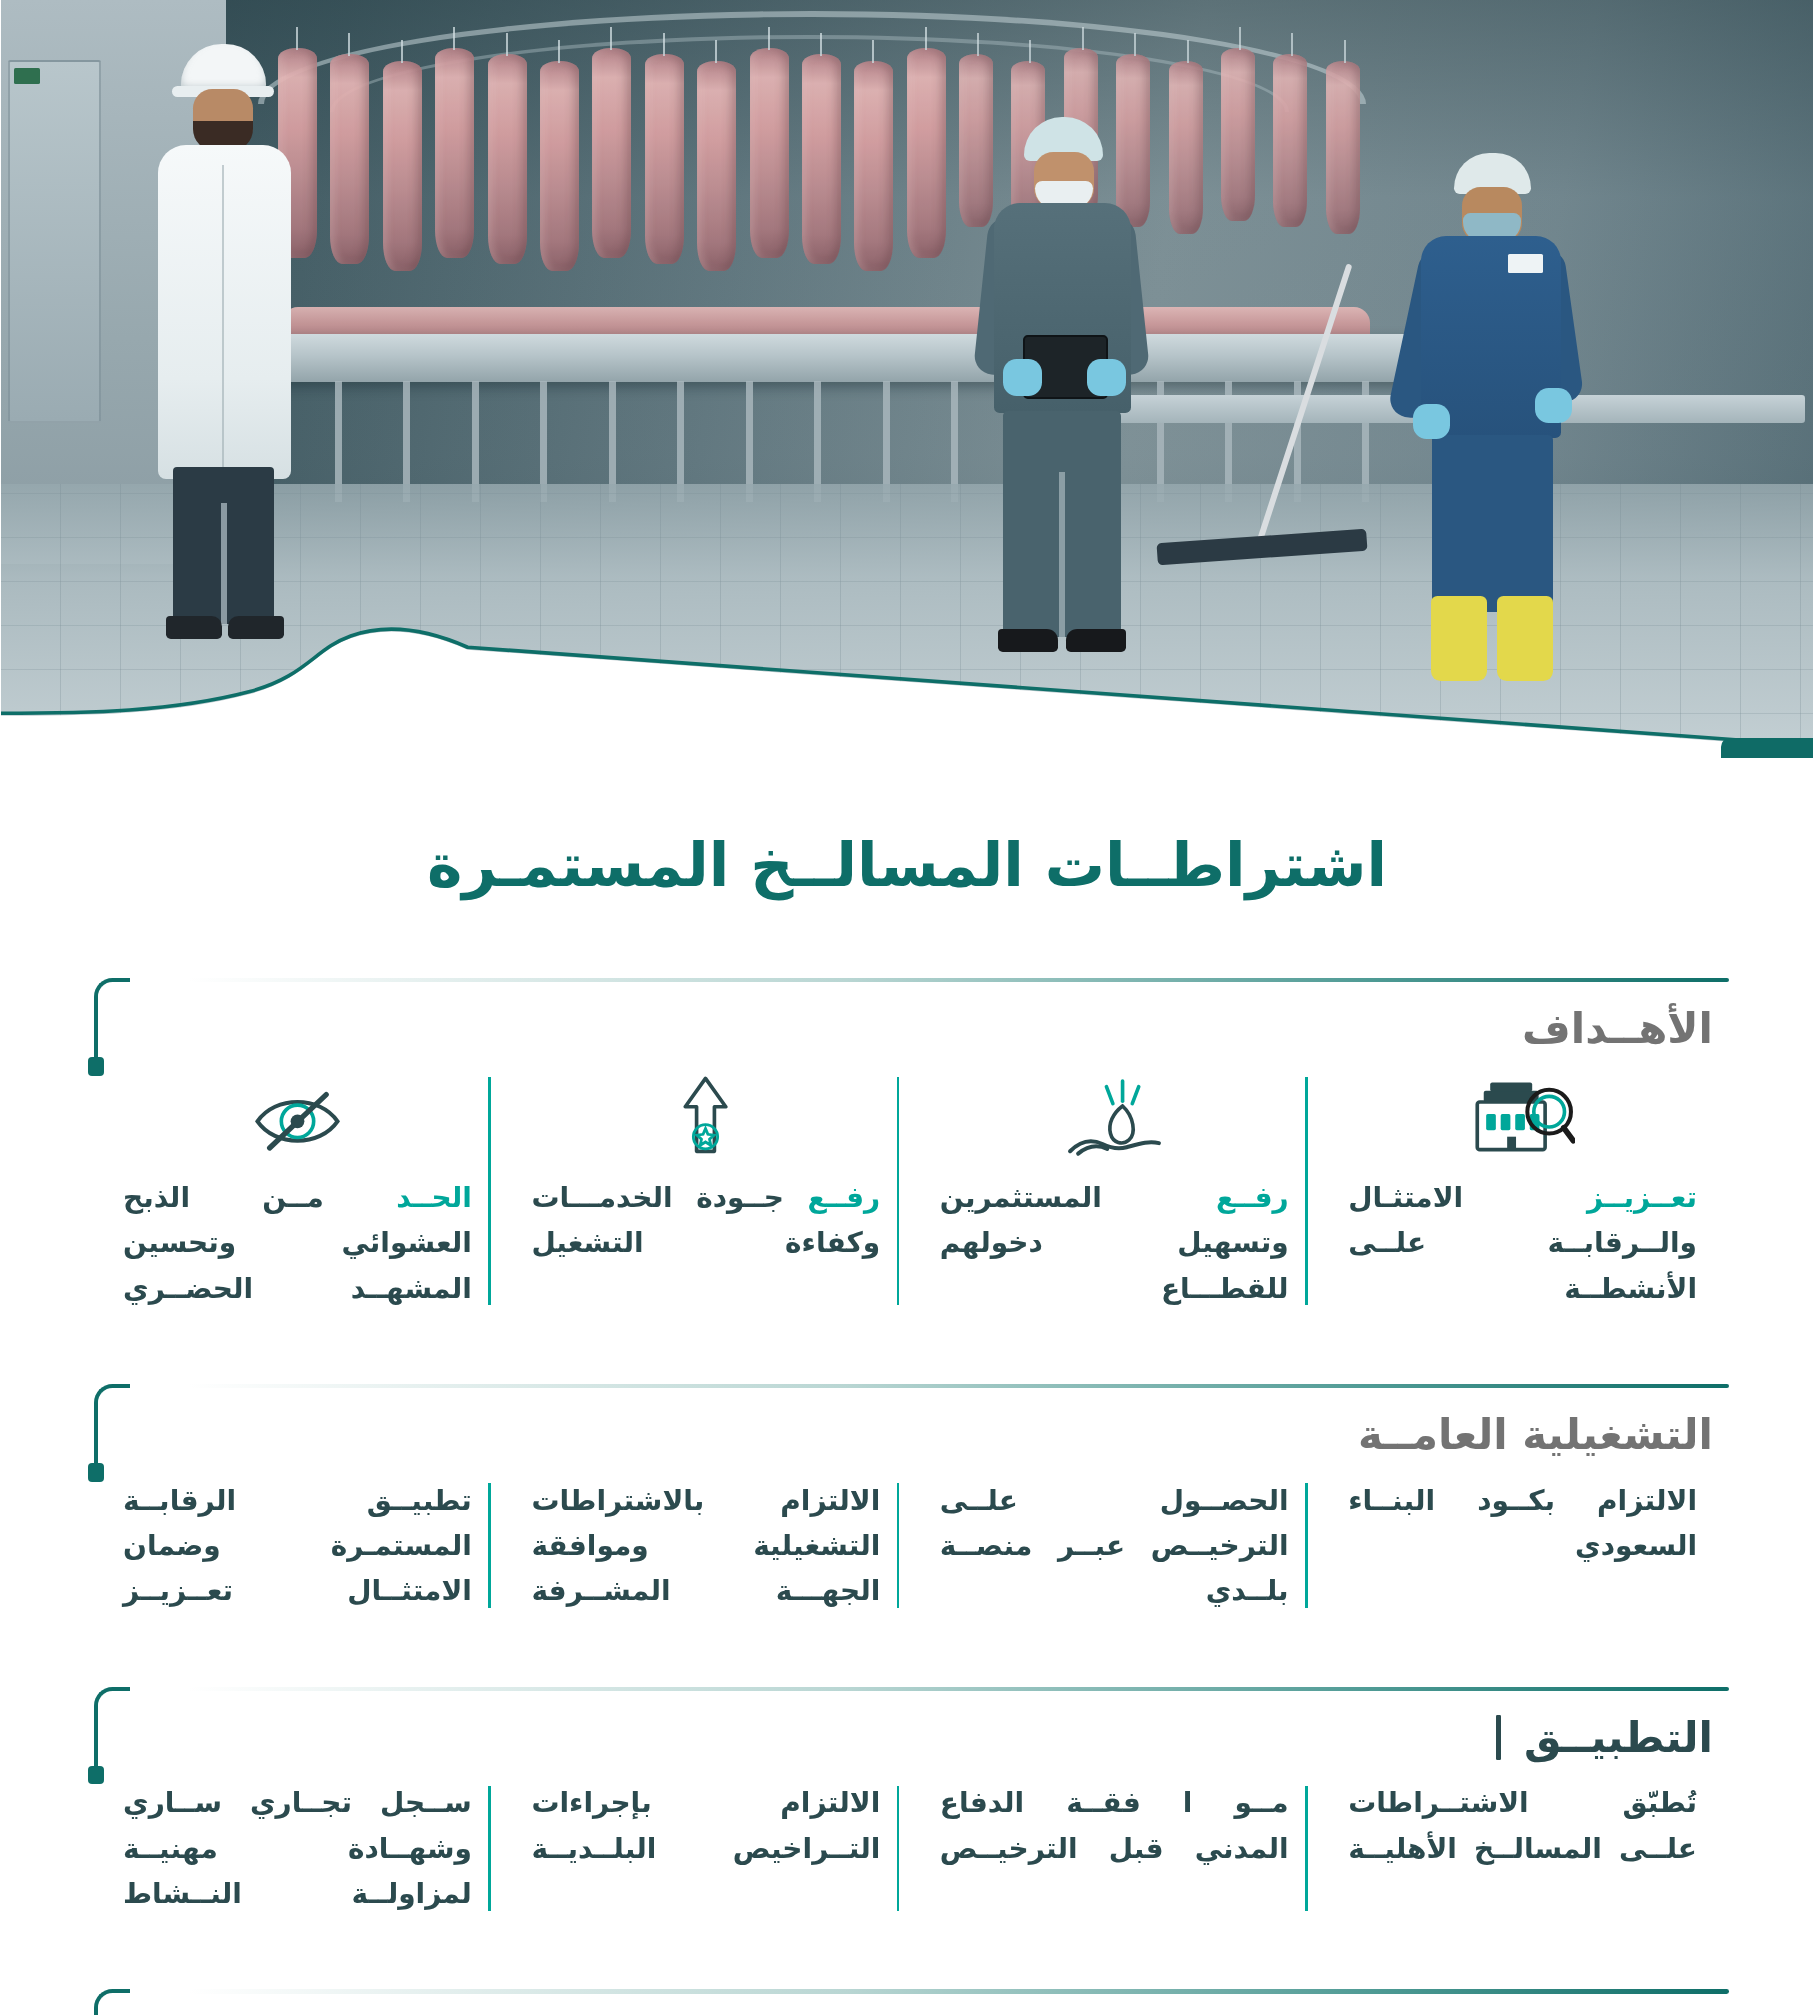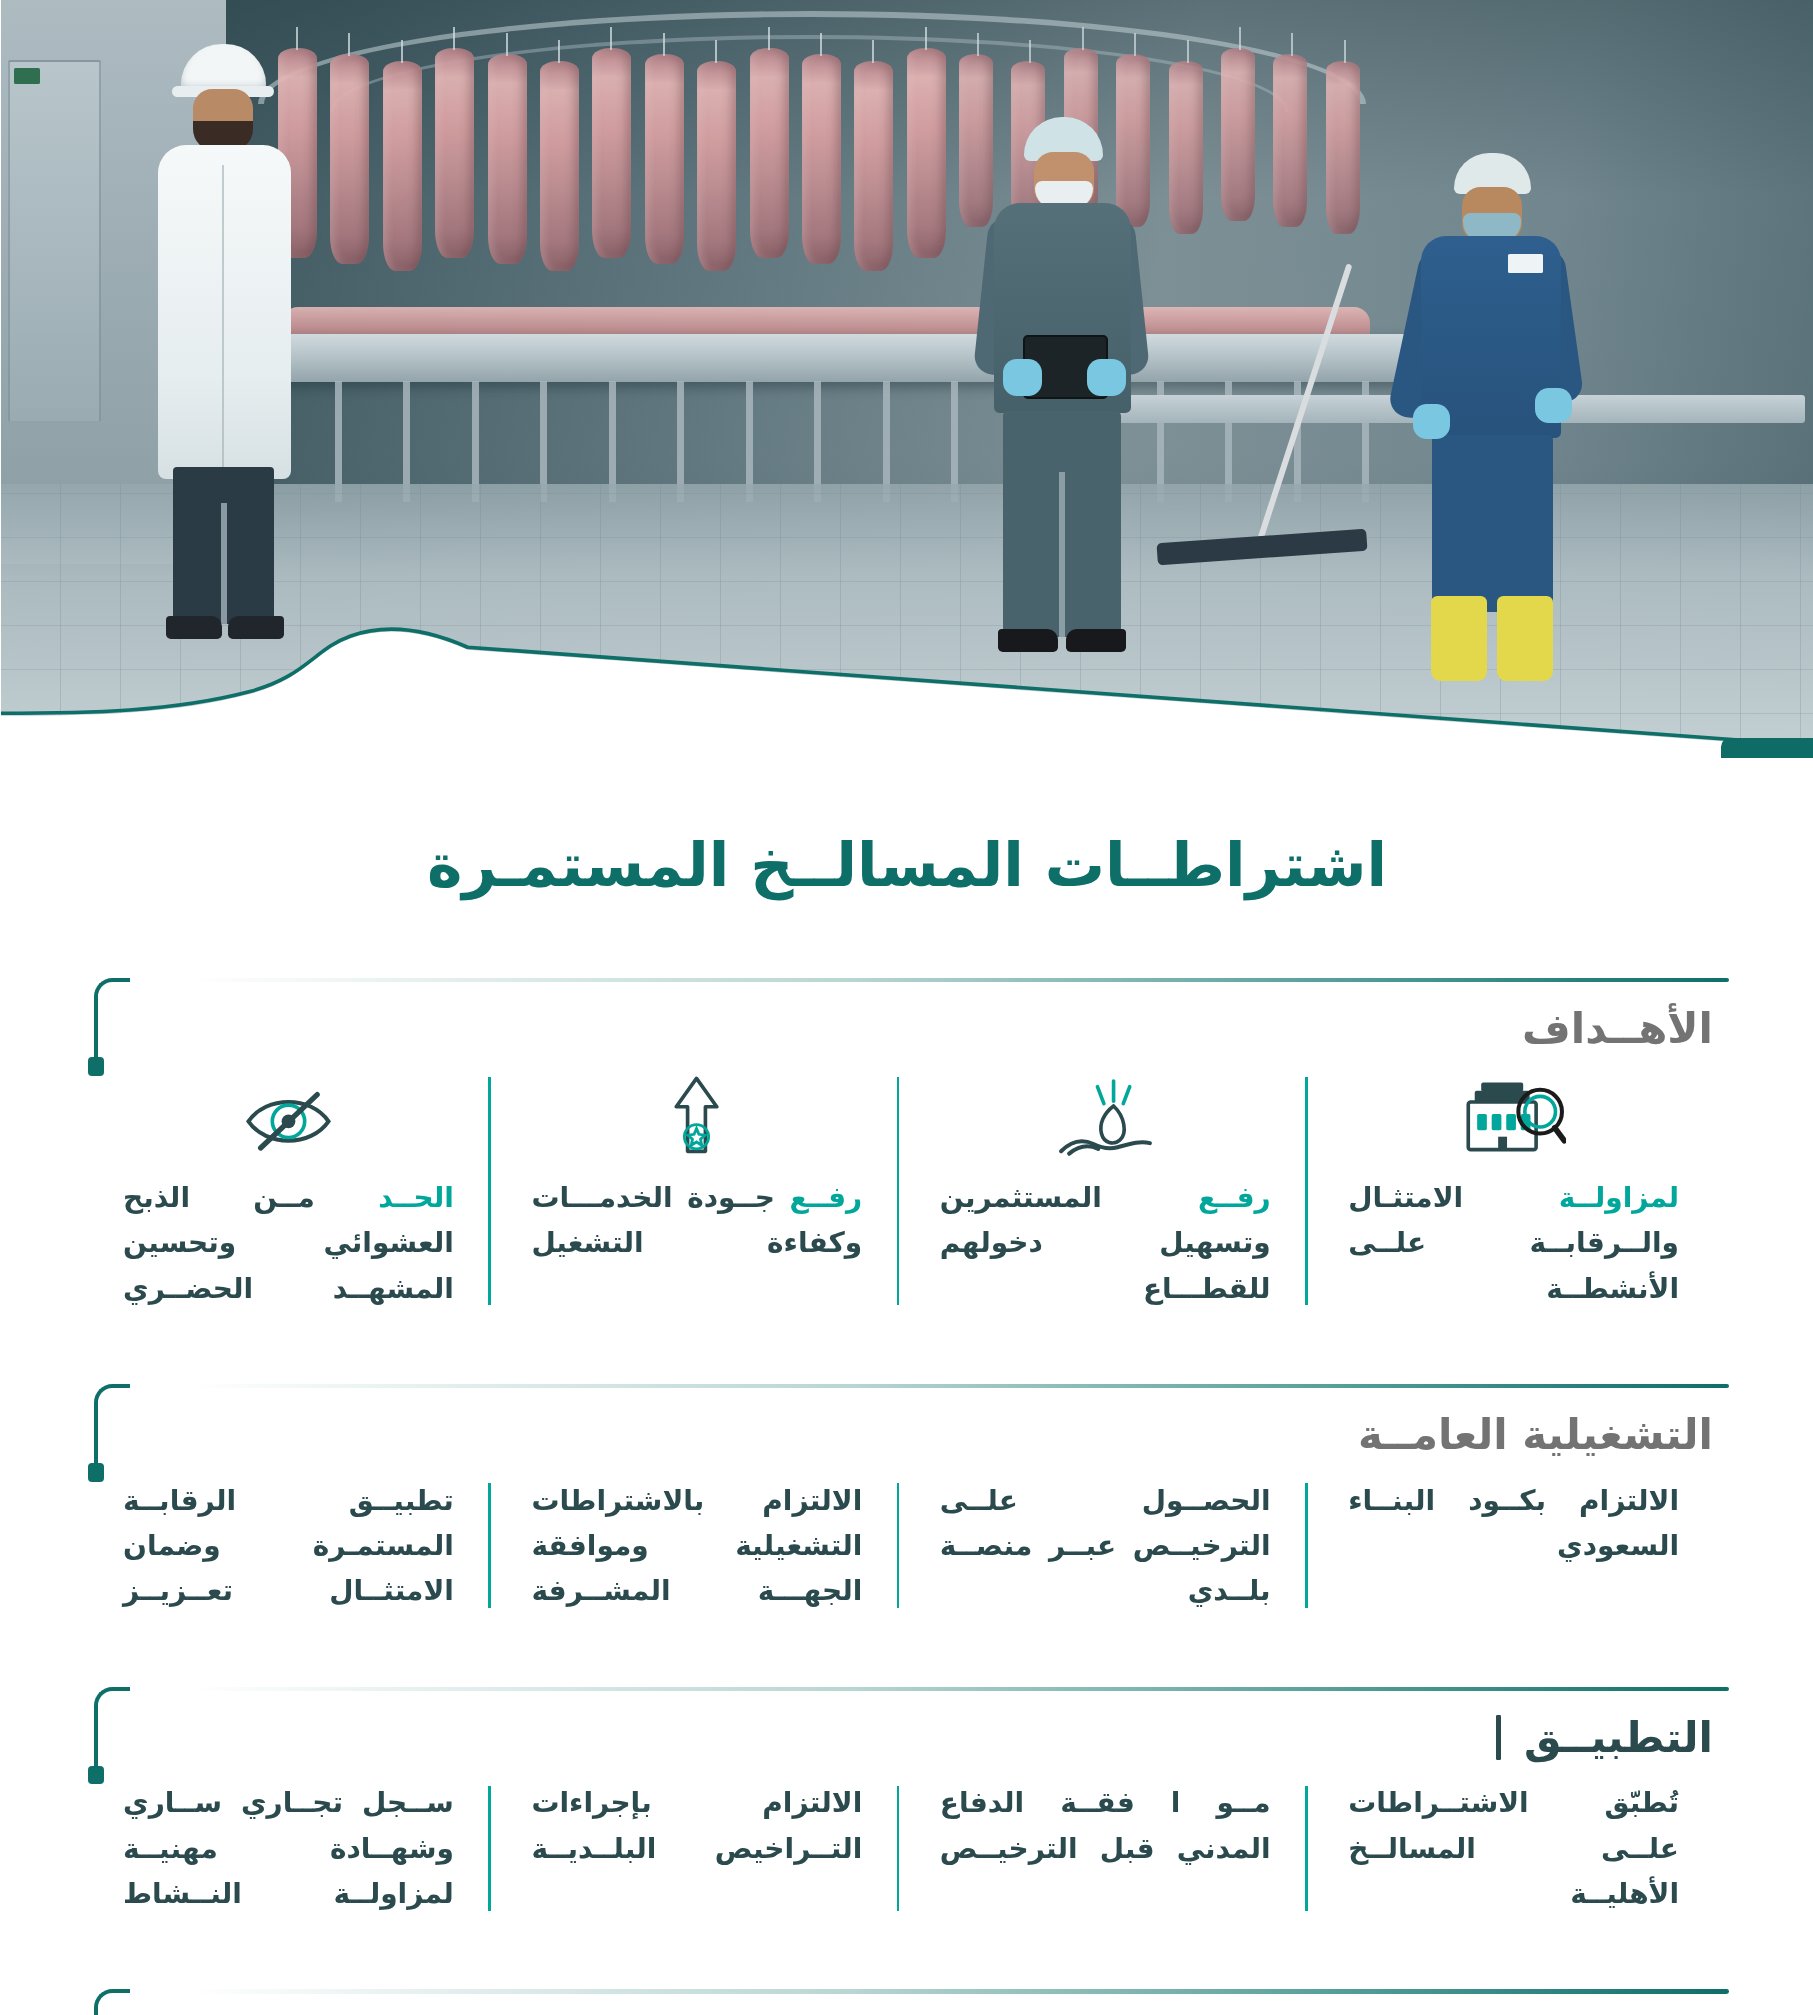--- a/index.html
+++ b/index.html
@@ -216,21 +216,21 @@
   .sec-title-row .rest { color:#737373; }
 
   
   .cols {
     display:flex; flex-direction:row; justify-content:space-between;
     margin-top:-18.5px; padding:0 16px 0 16px;
   }
   .col {
     position:relative;
     width:24%;
-    padding:0 34px 0 22px;
+    padding:0 16px 0 22px;
   }
   .col + .col::after {
     content:"";
     position:absolute; right:-3.2px; top:5.6px; width:2.8px; bottom:5.6px;
     background:#00A79A;
   }
   .col-icon { height:85px; display:flex; align-items:flex-end; justify-content:center; }
   .col-icon svg { display:block; }
   .col-text {
     font-size:28px; line-height:1.62; color:#2B4A4E;
@@ -396,21 +396,21 @@
       <rect x="148" y="94" width="24" height="40" rx="4"></rect>
     </g>
     <rect x="92" y="150" width="22" height="34" fill="#2B4A4E"></rect>
     <g>
       <circle cx="196" cy="88" r="54" fill="none" stroke="#1b1b1b" stroke-width="10"></circle>
       <circle cx="196" cy="88" r="38" fill="none" stroke="#00A79A" stroke-width="9"></circle>
       <line x1="232" y1="128" x2="256" y2="160" stroke="#1b1b1b" stroke-width="14" stroke-linecap="round"></line>
     </g>
   </svg>
             </div>
-            <div class="col-text"><span class="hl">لمزاولــة</span> الامتثـال والــرقابــة علــى الأنشطــة</div>
+            <div class="col-text"><span class="hl">تعــزيــز</span> الامتثـال والــرقابــة علــى الأنشطــة</div>
           </div>
           <div class="col">
             <div class="col-icon">
               <svg id="icon-hand-support-icon" viewBox="0 0 260 200" width="105" height="81">
     <g stroke="#00A79A" stroke-width="9" stroke-linecap="round">
       <line x1="150" y1="12" x2="150" y2="62"></line>
       <line x1="110" y1="26" x2="126" y2="68"></line>
       <line x1="190" y1="26" x2="174" y2="68"></line>
     </g>
     <path d="M150 74 C 126 92 114 118 120 142 C 126 166 150 172 166 158 C 184 142 178 100 150 74 Z" fill="none" stroke="#2B4A4E" stroke-width="9"></path>

